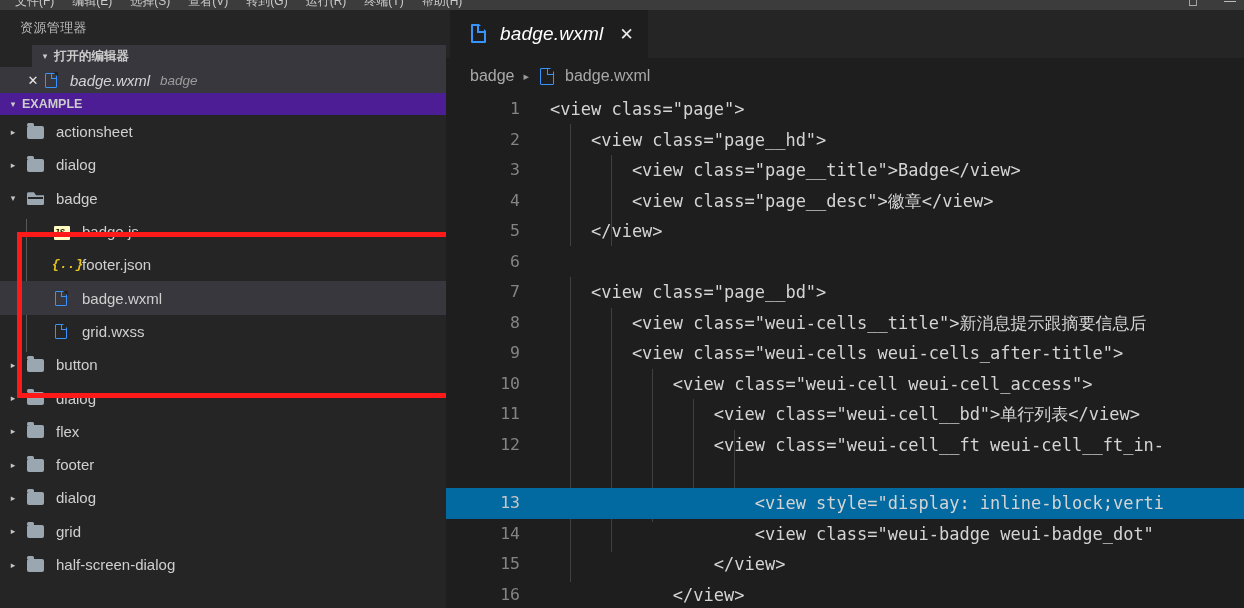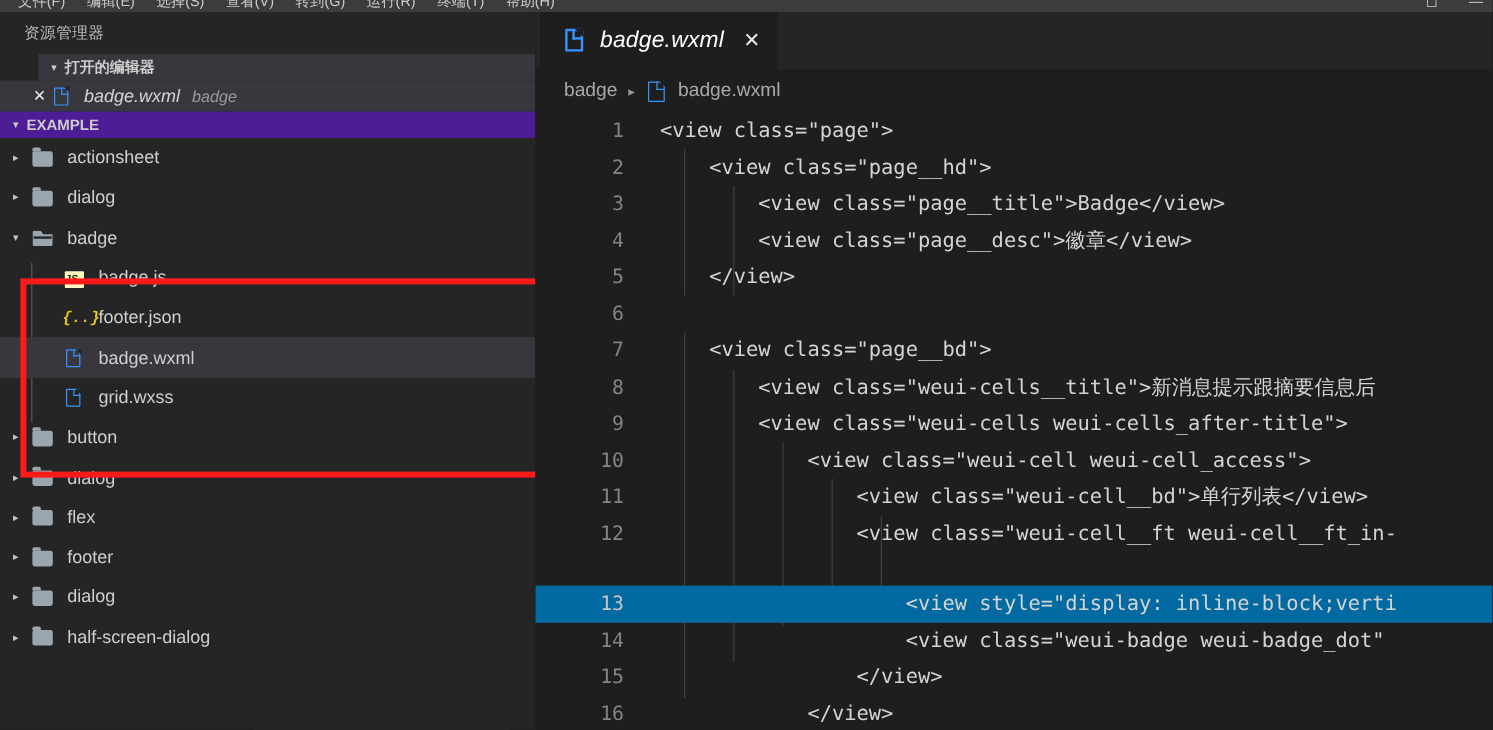--- a/index.html
+++ b/index.html
@@ -330,20 +330,27 @@
             <i class="folder-ico"></i>
           </span>
           <span class="label">footer</span>
         </div>
         <div class="tree-row ind1">
           <span class="arrow collapsed"></span>
           <span class="ico">
             <i class="folder-ico"></i>
           </span>
           <span class="label">dialog</span>
+        </div>
+        <div class="tree-row ind1">
+          <span class="arrow collapsed"></span>
+          <span class="ico">
+            <i class="folder-ico"></i>
+          </span>
+          <span class="label">grid</span>
         </div>
         <div class="tree-row ind1">
           <span class="arrow collapsed"></span>
           <span class="ico">
             <i class="folder-ico"></i>
           </span>
           <span class="label">half-screen-dialog</span>
         </div>
       </div>
   </div>

